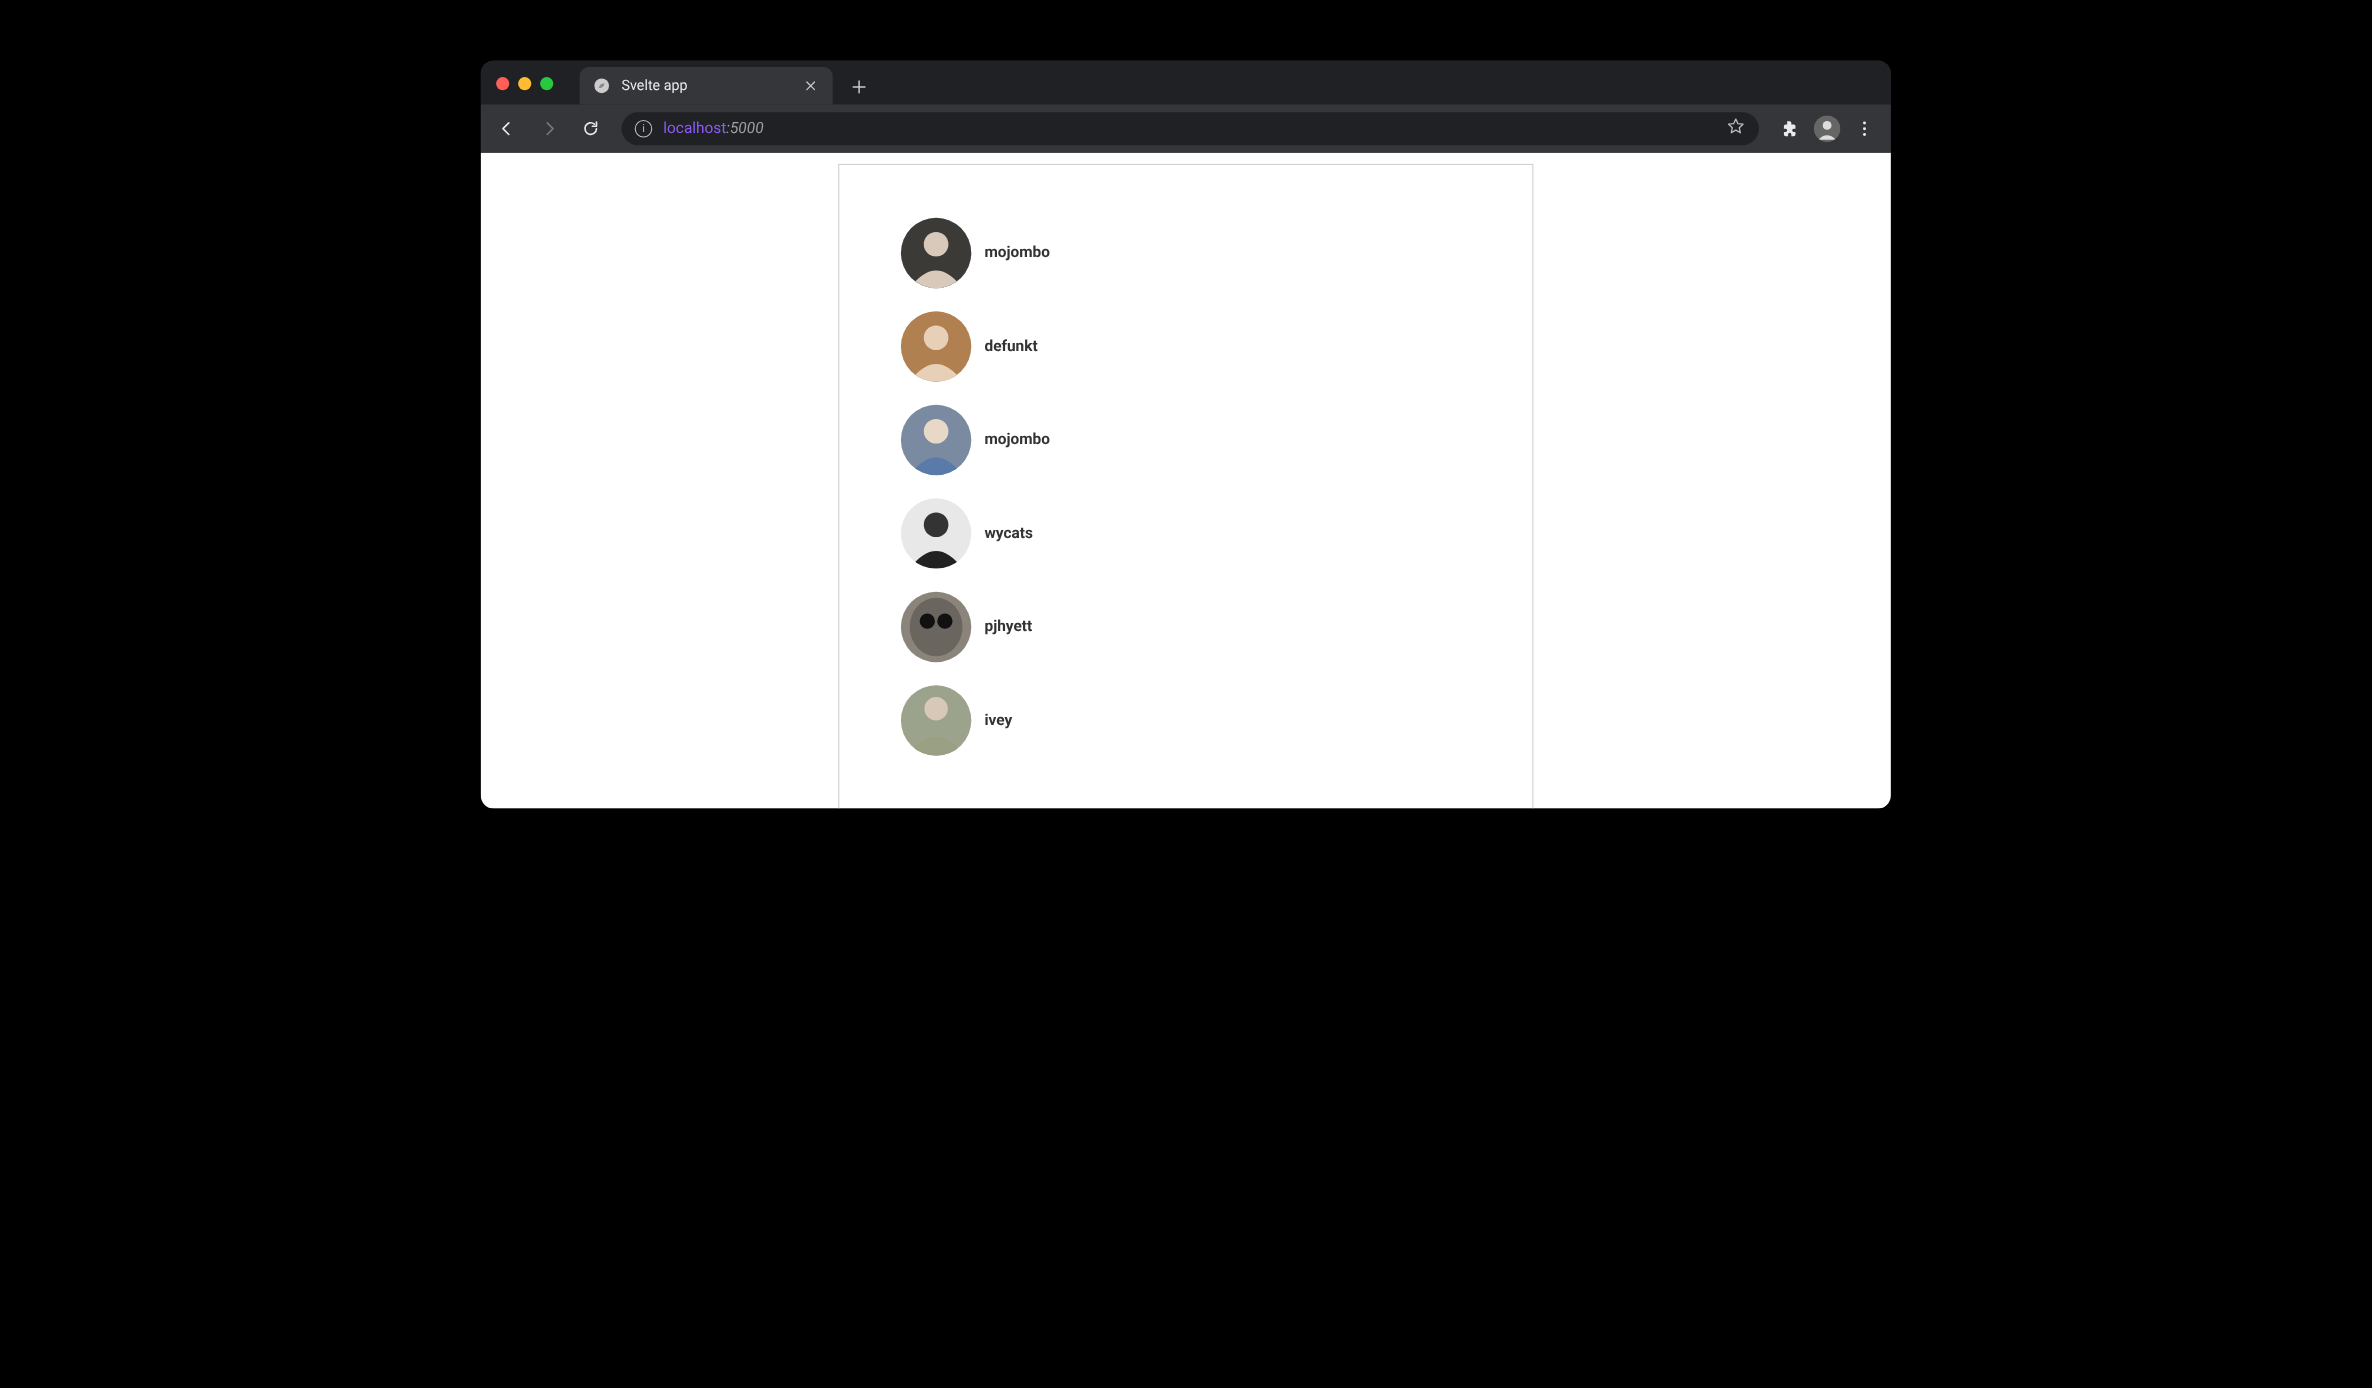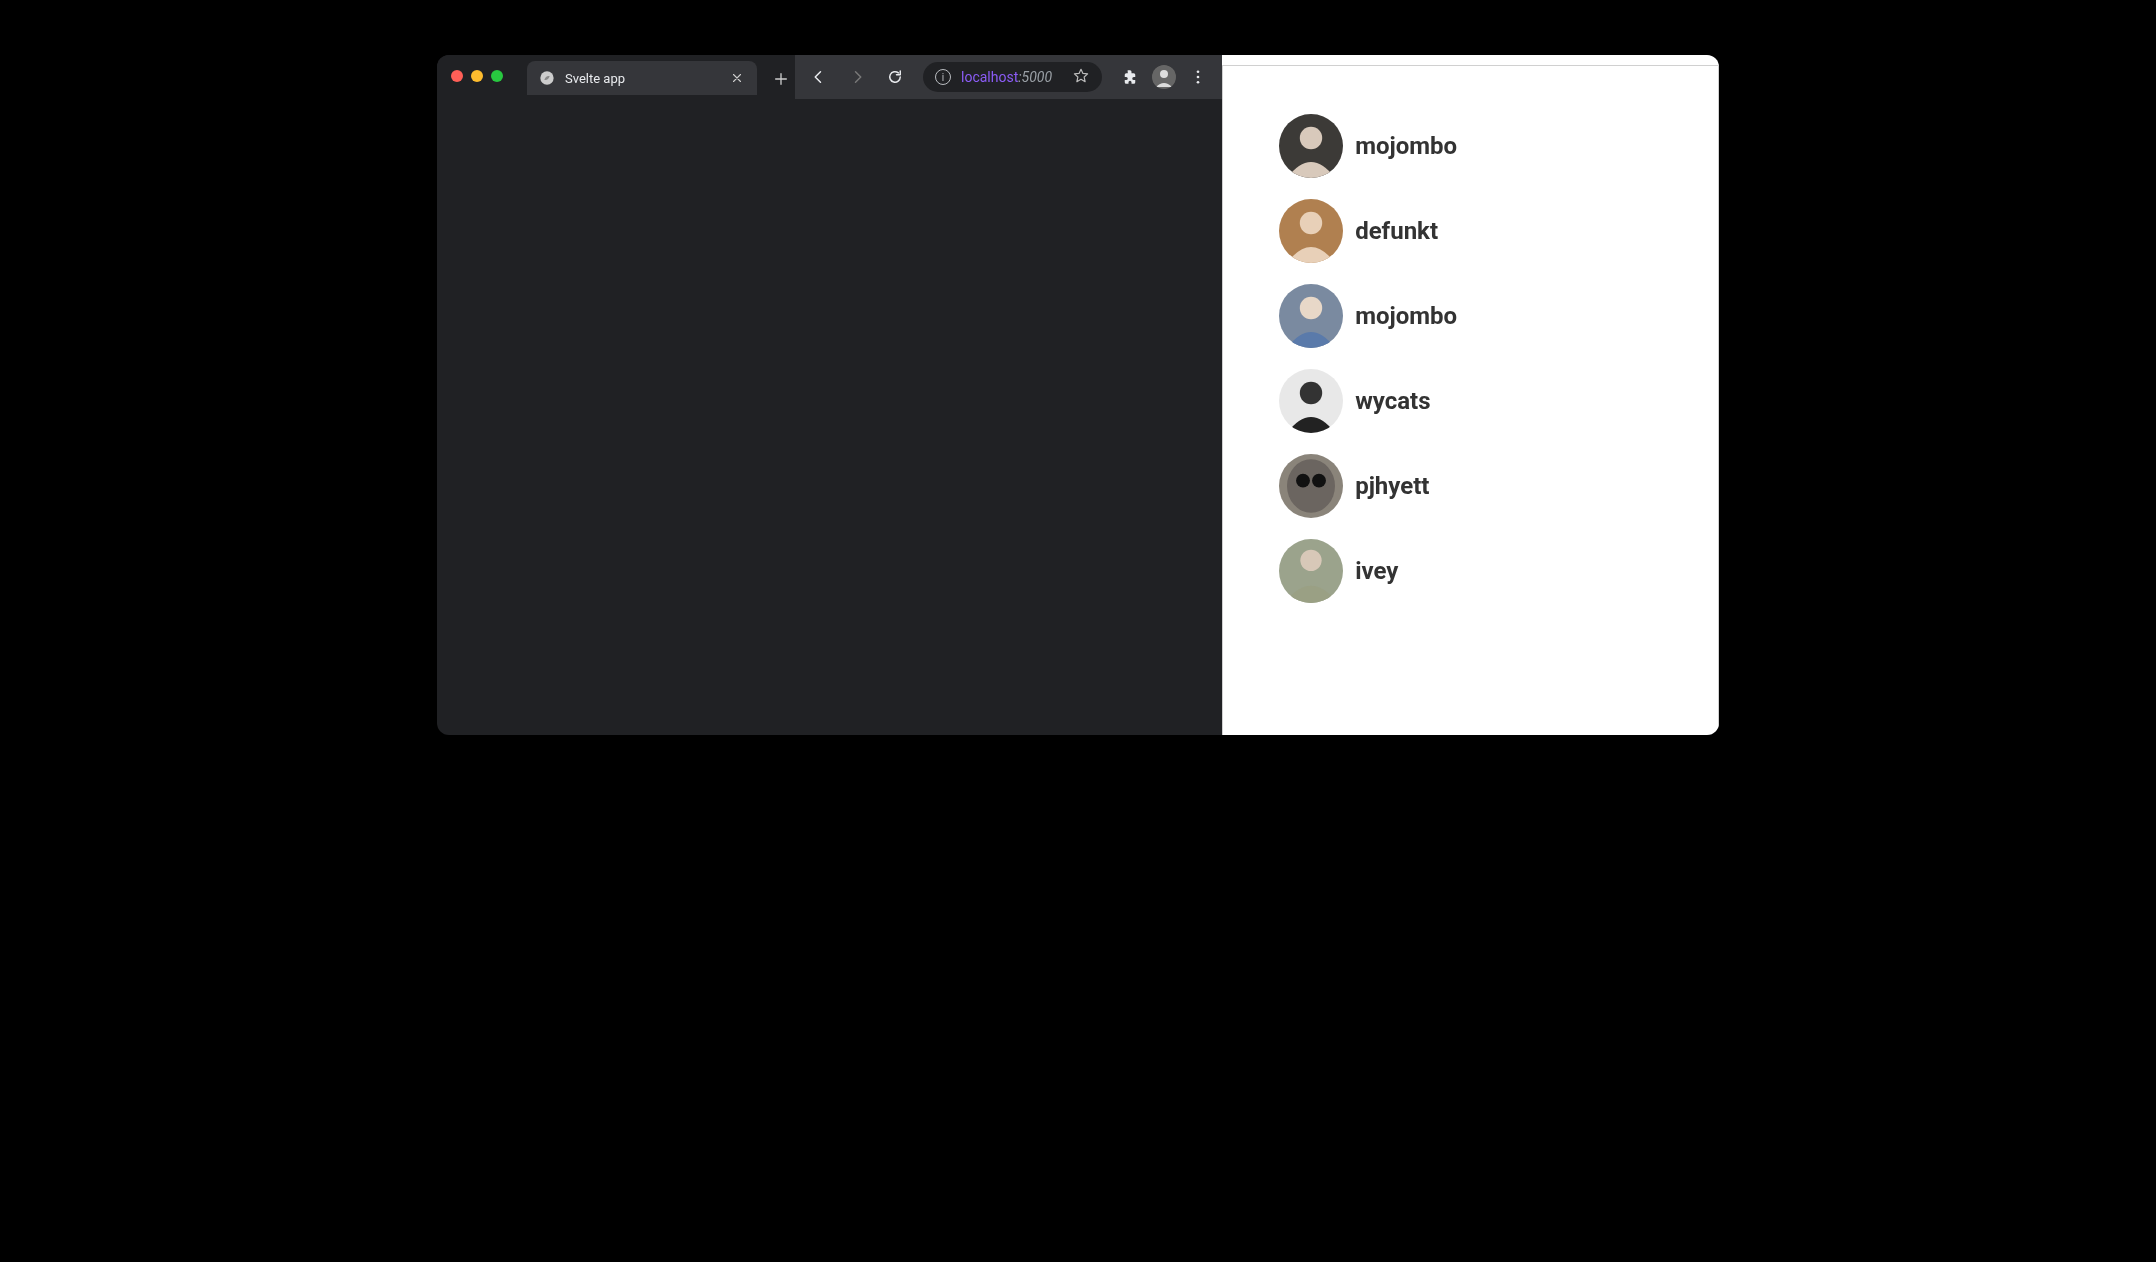--- a/index.html
+++ b/index.html
@@ -12,21 +12,21 @@
       justify-content: center;
       padding-top: 55px;
     }
     .window {
       width: 1282px;
       height: 680px;
       background: #202124;
       border-radius: 12px;
       overflow: hidden;
       display: flex;
-      flex-direction: row;
+      flex-direction: column;
     }
     
     .tabstrip {
       height: 40px;
       display: flex;
       align-items: flex-end;
       padding-left: 14px;
       padding-top: 6px;
       background: #202124;
     }
@@ -138,21 +138,21 @@
     }
     .user-avatar {
       width: 64px; height:64px; border-radius:50%;
       background: #999;
       display:flex;align-items:center;justify-content:center;
       overflow:hidden;
       flex-shrink: 0;
     }
     .user-avatar svg{width:100%;height:100%;}
     .user-name {
-      font-size: 24px;
+      font-size: 14px;
       font-weight: 700;
       color: #333;
     }
   </style>
 </head>
 <body>
 
 <div class="window">
 
   <div class="tabstrip">

